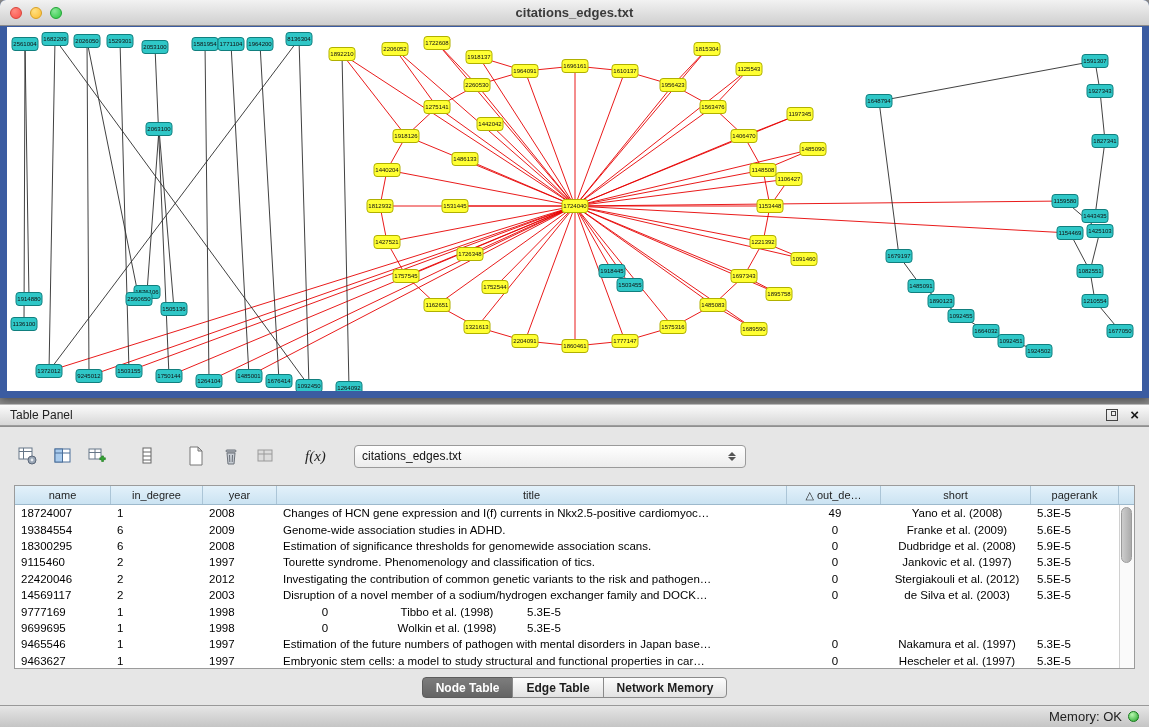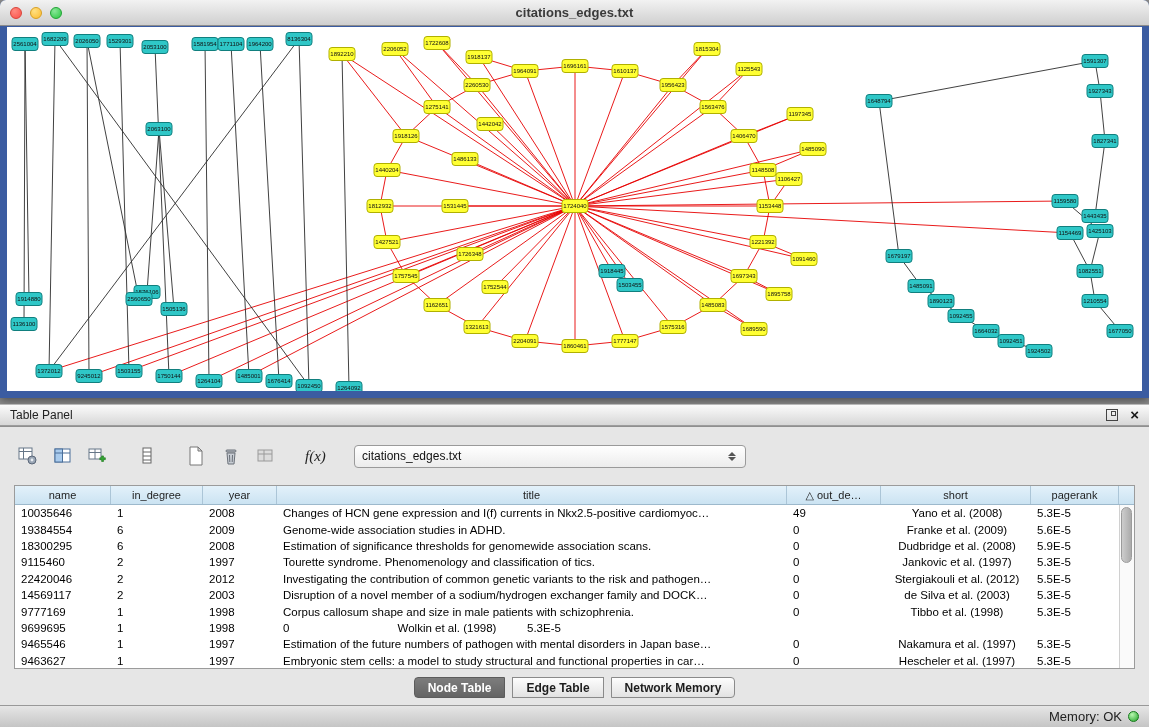--- a/index.html
+++ b/index.html
@@ -68,33 +68,33 @@
   }
   .thead { display:flex; height:19px; background:linear-gradient(#e3f1fa,#cbe3f2); border-bottom:1px solid #9db9cc; padding-right:15px; }
   .thead .th {
     font-size:11px; color:#1e1e1e; display:flex; align-items:center; justify-content:center;
     border-right:1px solid #abc5d7; overflow:hidden; white-space:nowrap;
   }
   .tbody { position:absolute; top:19px; left:0; right:15px; bottom:0; overflow:hidden; }
   .tr { display:flex; height:16.4px; align-items:center; }
   .td { font-size:11.5px; color:#000; padding:0 4px 0 6px; overflow:hidden; white-space:nowrap; }
   .c0 { width:96px; } .c1 { width:92px; } .c2 { width:74px; }
-  .c3 { flex:1; } .c4 { width:94px; } .c5 { width:150px; } .c6 { width:88px; }
+  .c3 { flex:1; } .c4 { width:94px;text-align:center; } .c5 { width:150px; } .c6 { width:88px; }
   .td.c5 { text-align:center; }
   .vscroll {
     position:absolute; top:19px; right:0; bottom:0; width:15px;
     background:#fafafa; border-left:1px solid #d0d0d0;
   }
   .vthumb {
     position:absolute; top:2px; left:1px; width:11px; height:56px;
     background:linear-gradient(90deg,#cdcdcd,#ababab);
     border:1px solid #9b9b9b; border-radius:6px;
   }
 
-  .tabs-row { position:absolute; top:250px; left:0; right:0; display:flex; justify-content:center;gap:8px; }
+  .tabs-row { position:absolute; top:250px; left:0; right:0; display:flex; justify-content:center; }
   .tab {
     height:21px; padding:0 13px; font-size:12px; font-weight:bold; color:#1d1d1d;
     background:linear-gradient(#fdfdfd,#e2e2e2); border:1px solid #8a8a8a;
     display:flex; align-items:center; margin-left:-1px;
   }
   .tab:first-child { border-radius:4px 0 0 4px; margin-left:0; }
   .tab:last-child { border-radius:0 4px 4px 0; }
   .tab.selected { background:linear-gradient(#7d7d7d,#646464); color:#fff; border-color:#5c5c5c; }
 
   .statusbar {
@@ -684,21 +684,21 @@
           <div class="th c0">name</div>
           <div class="th c1">in_degree</div>
           <div class="th c2">year</div>
           <div class="th c3">title</div>
           <div class="th c4">△ out_de…</div>
           <div class="th c5">short</div>
           <div class="th c6">pagerank</div>
         </div>
       <div class="tbody">
           <div class="tr">
-            <div class="td c0">10035646</div>
+            <div class="td c0">18724007</div>
             <div class="td c1">1</div>
             <div class="td c2">2008</div>
             <div class="td c3">Changes of HCN gene expression and I(f) currents in Nkx2.5-positive cardiomyoc…</div>
             <div class="td c4">49</div>
             <div class="td c5">Yano et al. (2008)</div>
             <div class="td c6">5.3E-5</div>
           </div>
           <div class="tr">
             <div class="td c0">19384554</div>
             <div class="td c1">6</div>
@@ -741,21 +741,20 @@
             <div class="td c2">2003</div>
             <div class="td c3">Disruption of a novel member of a sodium/hydrogen exchanger family and DOCK…</div>
             <div class="td c4">0</div>
             <div class="td c5">de Silva et al. (2003)</div>
             <div class="td c6">5.3E-5</div>
           </div>
           <div class="tr">
             <div class="td c0">9777169</div>
             <div class="td c1">1</div>
             <div class="td c2">1998</div>
-            <div class="td c3">Corpus callosum shape and size in male patients with schizophrenia.</div>
             <div class="td c4">0</div>
             <div class="td c5">Tibbo et al. (1998)</div>
             <div class="td c6">5.3E-5</div>
           </div>
           <div class="tr">
             <div class="td c0">9699695</div>
             <div class="td c1">1</div>
             <div class="td c2">1998</div>
             <div class="td c4">0</div>
             <div class="td c5">Wolkin et al. (1998)</div>

